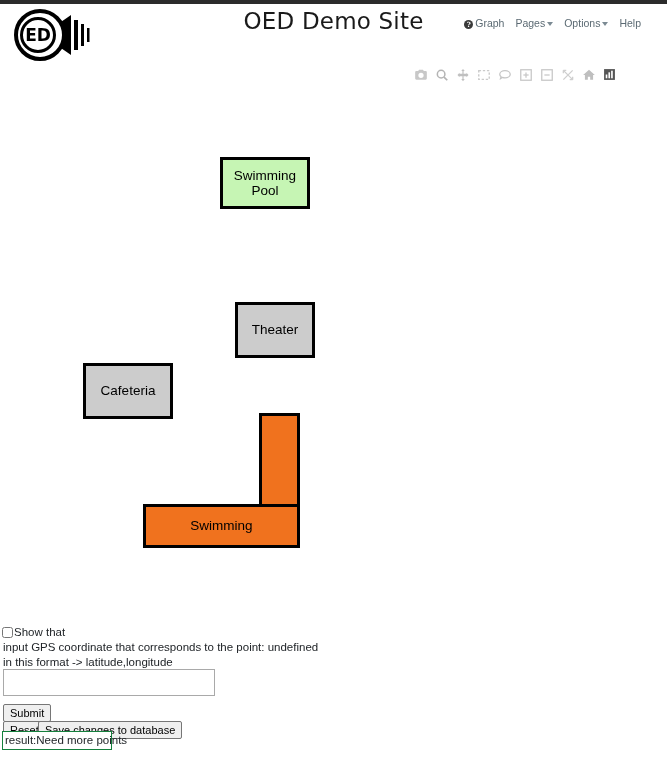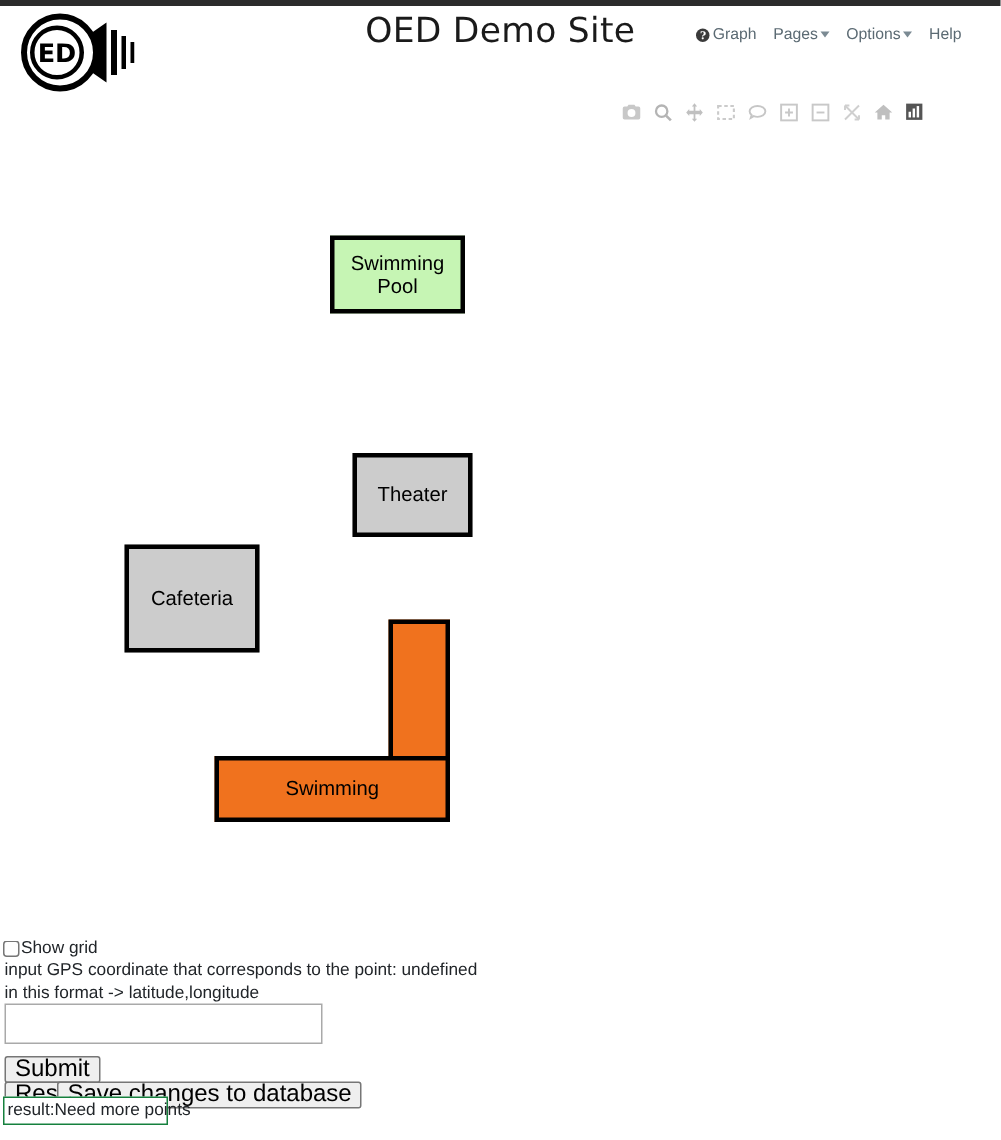--- a/index.html
+++ b/index.html
@@ -195,21 +195,21 @@
     font-size: 11px;
     padding: 1px 2px;
   }
   .btn {
     position: absolute;
     box-sizing: border-box;
     background: #efefef;
     border: 1px solid #767676;
     border-radius: 2px;
     font-family: "Liberation Sans", sans-serif;
-    font-size: 16px;
+    font-size: 11px;
     color: #000;
     padding: 1px 6px;
     cursor: pointer;
     line-height: 14px;
     white-space: nowrap;
   }
   .btn-submit { left: 3px; top: 80px; }
   .btn-reset  { left: 3px; top: 97px; }
   .btn-save   { left: 38px; top: 97px; }
 
@@ -338,39 +338,39 @@
 
 
   <div class="shape" style="left:220px; top:62px; width:90px; height:52px; background:#c6f5b4;">
     <span>Swimming Pool</span>
   </div>
 
   <div class="shape" style="left:235px; top:207px; width:80px; height:56px; background:#cccccc;">
     <span>Theater</span>
   </div>
 
-  <div class="shape" style="left:83px; top:268px; width:90px; height:72px; background:#cccccc;">
+  <div class="shape" style="left:83px; top:268px; width:90px; height:56px; background:#cccccc;">
     <span>Cafeteria</span>
   </div>
 
   <div class="shape" style="left:259px; top:318px; width:41px; height:95px; background:#f0721e;">
     <span></span>
   </div>
 
   <div class="shape" style="left:143px; top:409px; width:157px; height:44px; background:#f0721e;">
     <span>Swimming</span>
   </div>
 
 </div>
 
 <div class="form-area">
 
   <label class="grid-row">
     <input type="checkbox" style="">
-    <span>Show grid</span>
+    <span>Show that</span>
   </label>
 
   <div class="hint">input GPS coordinate that corresponds to the point: undefined</div>
   <div class="hint">in this format -&gt; latitude,longitude</div>
 
   <textarea class="gps-textarea" placeholder="" style=""></textarea>
 
   <button class="btn btn-submit">Submit</button>
   <button class="btn btn-reset">Reset</button>
   <button class="btn btn-save">Save changes to database</button>

